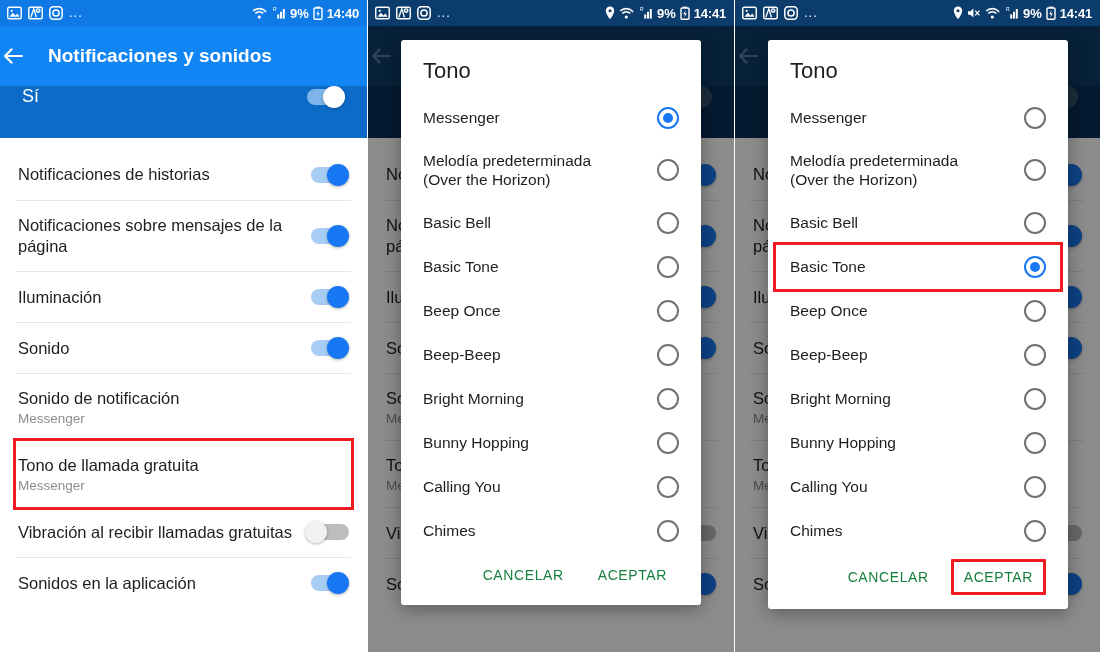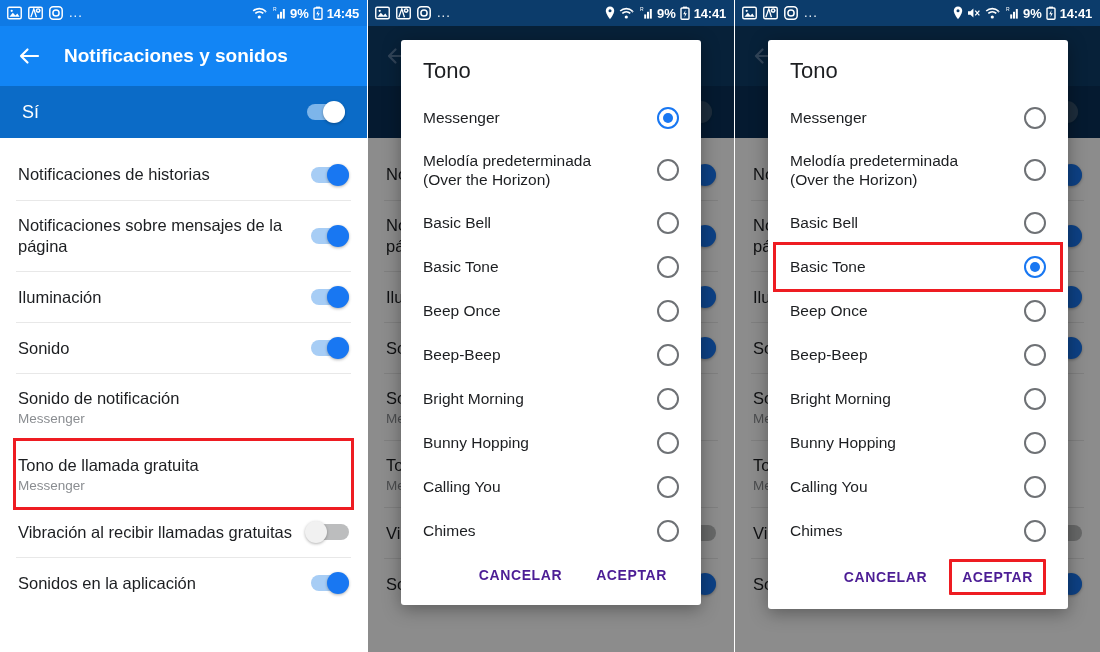--- a/index.html
+++ b/index.html
@@ -25,31 +25,31 @@
   .sb-left { display: flex; align-items: center; gap: 6px; }
   .sb-right { display: flex; align-items: center; gap: 4px; }
   .sb-ico { display: block; }
   .sb-dots { color: #ffffff; font-size: 13px; line-height: 12px; letter-spacing: 1px; opacity: .95; }
   .sb-text { color: #ffffff; font-size: 13px; font-weight: bold; letter-spacing: -0.2px; }
   .sb-pct { color: #ffffff; font-size: 13px; font-weight: bold; }
 
   
   .appbar {
     position: absolute; top: 26px; left: 0; right: 0; height: 60px;
-    display: flex; align-items: center; gap: 22px; padding-left: 16px;
+    display: flex; align-items: center; gap: 22px; 
   }
   .appbar.light { background: #1285f5; }
   .appbar.dim { background: #0d3c69; }
   .back-ico { width: 26px; height: 26px; flex: none; }
   .appbar-title { color: #ffffff; font-size: 19px; font-weight: bold; }
   .appbar.dim .appbar-title { color: rgba(255,255,255,0); }
 
   .masterrow {
     position: absolute; top: 86px; left: 0; right: 0; height: 52px;
-    display: flex; align-items: center; justify-content: space-between;
+    display: flex; align-items: flex-start; justify-content: space-between;
     padding: 0 22px 0 22px;
   }
   .masterrow.light { background: #0b6bc7; }
   .masterrow.dim { background: #0a3158; }
   .masterrow .label { color: #ffffff; font-size: 18px; }
   .masterrow.dim .label { color: rgba(255,255,255,0); }
 
   
   .settings {
     position: absolute; top: 138px; left: 0; right: 0; bottom: 0;
@@ -94,21 +94,21 @@
   }
   .opt .olabel { font-size: 15.5px; color: #1c1e21; line-height: 1.25; max-width: 205px; }
   .radio { width: 22px; height: 22px; border-radius: 50%; border: 2px solid #6e7175; flex: none; position: relative; }
   .radio.sel { border-color: #1877f2; }
   .radio.sel::after {
     content: ""; position: absolute; left: 4px; top: 4px; width: 10px; height: 10px;
     border-radius: 50%; background: #1877f2;
   }
   .dlg-actions { display: flex; justify-content: flex-end; align-items: center; gap: 10px; padding: 6px 0 14px 0; }
   .dlg-btn {
-    color: #4c1d95; font-size: 14px; font-weight: bold; letter-spacing: .6px;
+    color: #15803d; font-size: 14px; font-weight: normal; letter-spacing: .6px;
     padding: 8px 12px; background: none; border: none; cursor: pointer;
     font-family: "Liberation Sans", sans-serif;
   }
   .dlg-btn.boxed { border: 3px solid #ee1c22; border-radius: 1px; padding: 7px 10px; }
 
   .hl-row { outline: 3px solid #ee1c22; outline-offset: 0; }
 </style>
 </head>
 <body>
 
@@ -147,21 +147,21 @@
             <rect x="4.2" y="8.4" width="2" height="4.2" fill="#fff"></rect>
             <rect x="7" y="5.8" width="2" height="6.8" fill="#fff"></rect>
             <rect x="9.8" y="3" width="2" height="9.6" fill="#fff"></rect>
           </svg>
         <span class="sb-pct">9%</span>
         <svg class="sb-ico" width="10" height="14" viewBox="0 0 10 14">
             <rect x="3" y="0.6" width="4" height="1.4" fill="#fff"></rect>
             <rect x="1" y="2" width="8" height="11.2" rx="1" fill="none" stroke="#fff" stroke-width="1.4"></rect>
             <path d="M5.6 4 L3.2 8.2 H5 L4.4 11.6 L6.8 7.2 H5 Z" fill="#fff"></path>
           </svg>
-        <span class="sb-text">14:45</span>
+        <span class="sb-text">14:40</span>
       </div>
     </div>
 
     <div class="appbar light">
       <svg class="back-ico" viewBox="0 0 26 26">
           <path d="M22 13 H5 M11.5 6.5 L5 13 L11.5 19.5" stroke="#fff" stroke-width="2.2" fill="none" stroke-linecap="round" stroke-linejoin="round"></path>
         </svg>
       <span class="appbar-title">Notificaciones y sonidos</span>
     </div>
 

